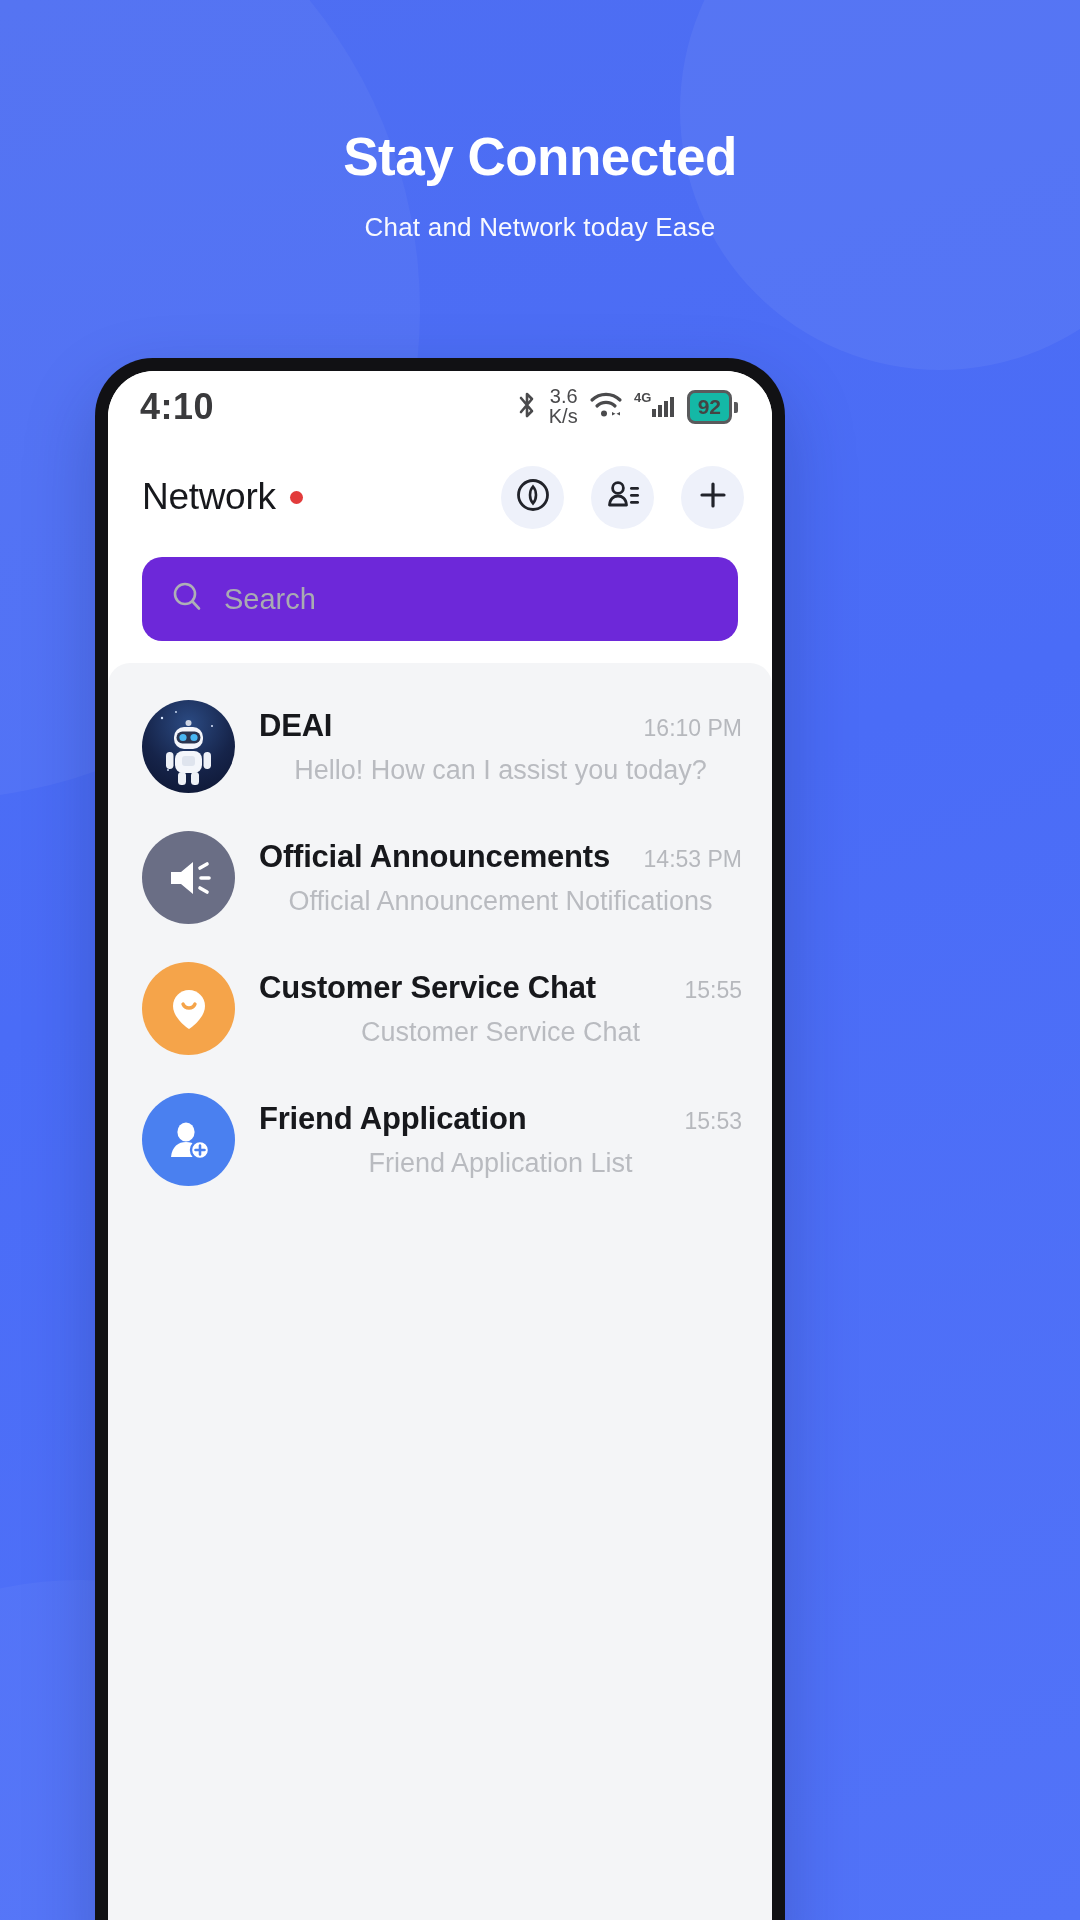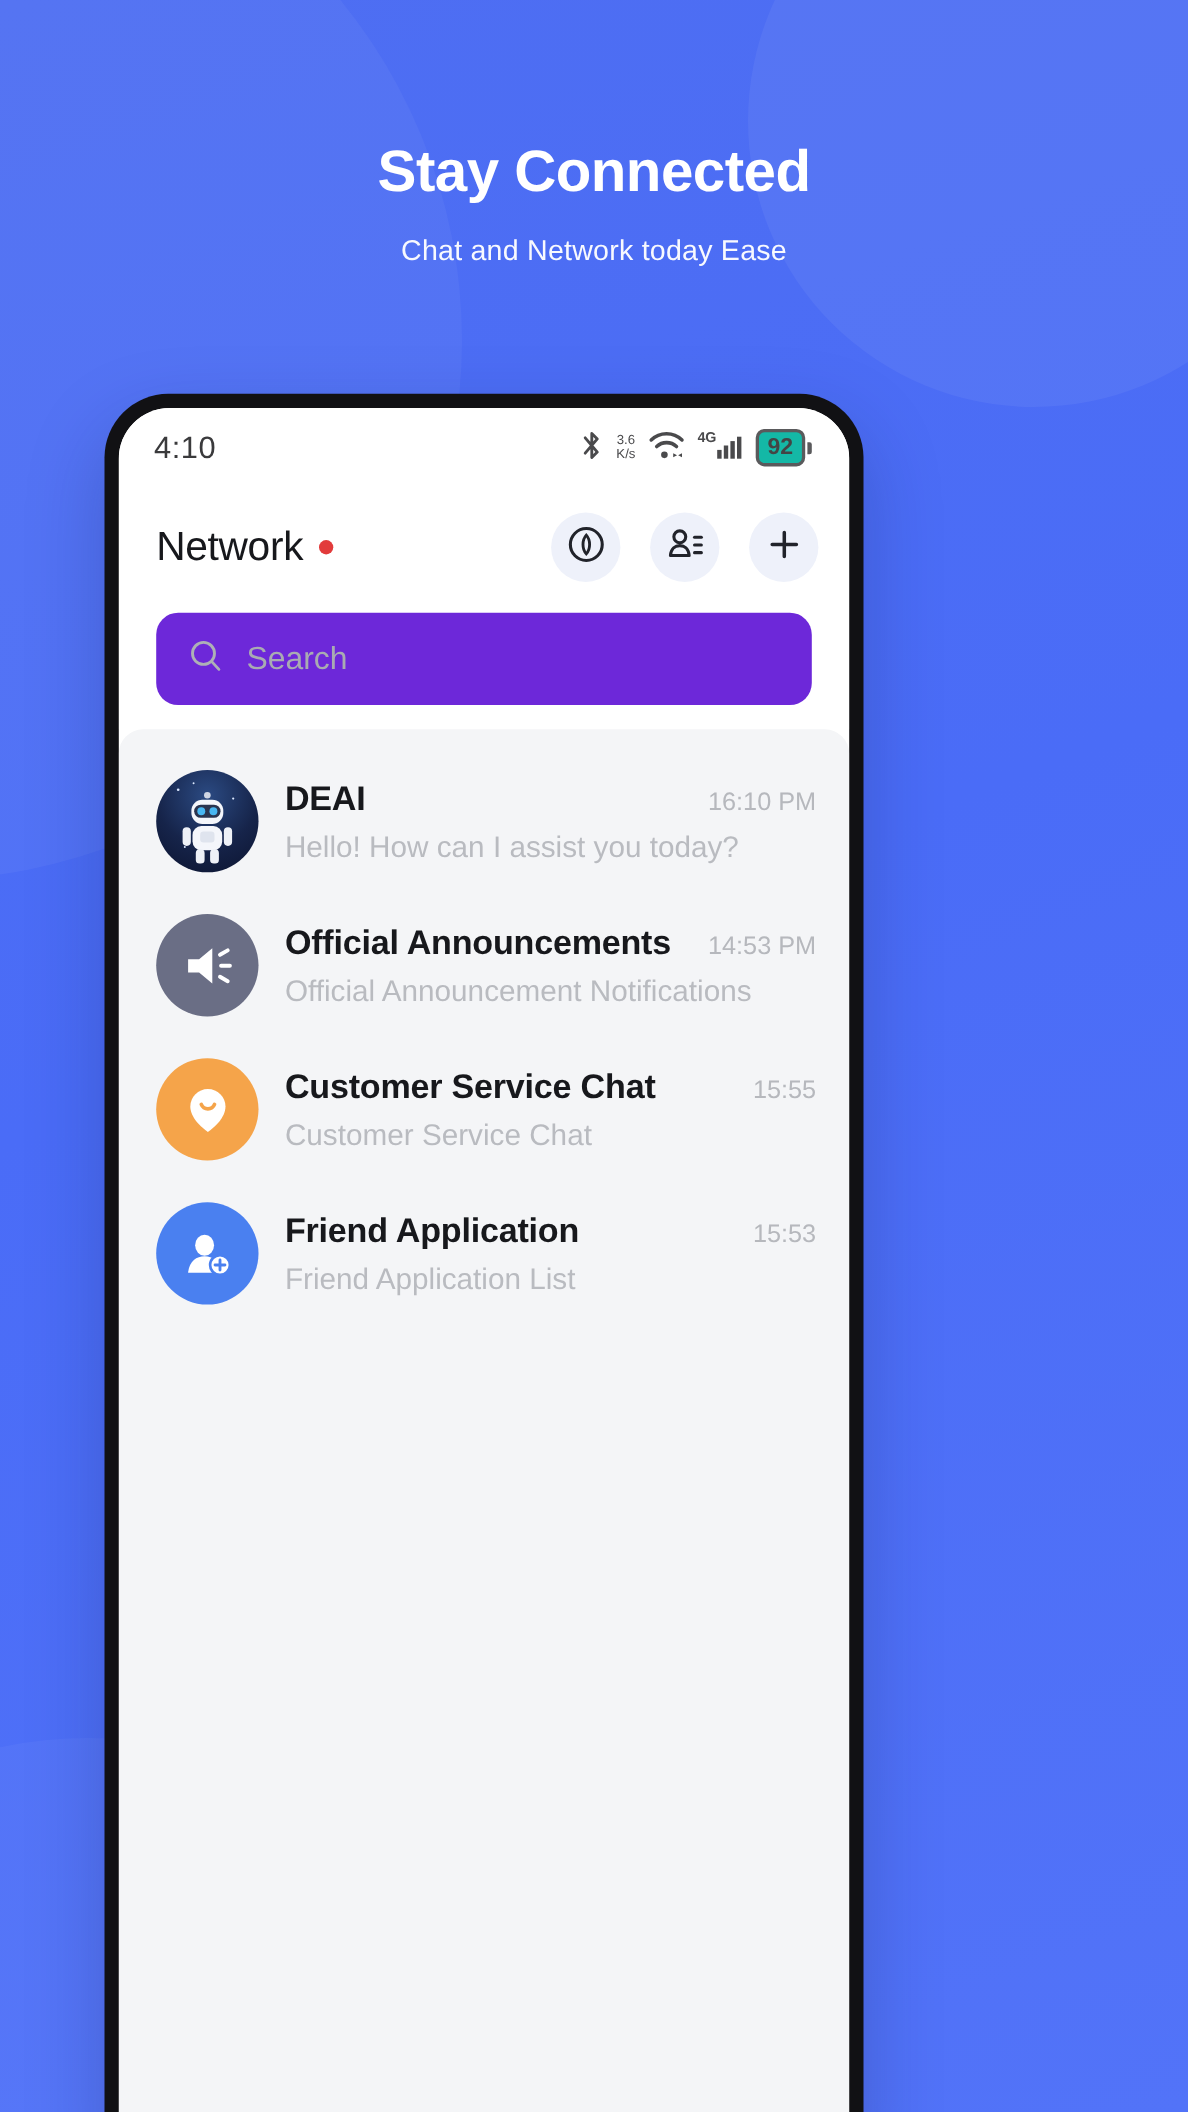--- a/index.html
+++ b/index.html
@@ -66,30 +66,30 @@
   }
 
   
   #statusbar {
     height:72px;
     display:flex; align-items:center;
     padding:0 34px 0 32px;
     background:#fff;
   }
   #status-time {
-    font-size:28px; color:#3a3a3c; font-weight:400;
+    font-size:36px; color:#3a3a3c; font-weight:700;
     letter-spacing:0.5px;
   }
   #status-right {
     margin-left:auto;
     display:flex; align-items:center; gap:11px;
   }
   .netspeed {
-    display:flex; flex-direction:column; align-items:center;
-    line-height:0.98; color:#4a4a4c; font-size:12px; font-weight:500;
+    display:flex; flex-direction:column; align-items:flex-end;
+    line-height:0.98; color:#4a4a4c; font-size:20px; font-weight:500;
   }
   .battery {
     display:flex; align-items:center;
   }
   .battery-body {
     border:3px solid #5a5a5c;
     border-radius:8px;
     padding:1px 8px;
     font-size:21px; font-weight:bold; color:#444;
     background:#14b8a6;
@@ -158,21 +158,21 @@
   .row-top { display:flex; align-items:baseline; gap:12px; }
   .row-title {
     font-size:31px; font-weight:bold; color:#17181c;
     letter-spacing:-0.2px; white-space:nowrap;
   }
   .row-time {
     margin-left:auto; font-size:23px; color:#b6b8bd; white-space:nowrap;
   }
   .row-sub {
     margin-top:11px; font-size:27px; color:#b9bbc0;
-    white-space:nowrap; overflow:hidden; text-overflow:ellipsis;
+    white-space:nowrap; overflow:hidden; text-overflow:ellipsis;text-align:center;
   }
 
   
   .av-deai {
     background:radial-gradient(circle at 50% 25%, #2b4a82 0%, #16244a 55%, #0c1430 100%);
   }
   .av-ann  { background:#6a6e85; }
   .av-cs   { background:#f5a council; }
   .av-cs   { background:#f6a council; }
   .av-cs   { background:#f5a44a; }

